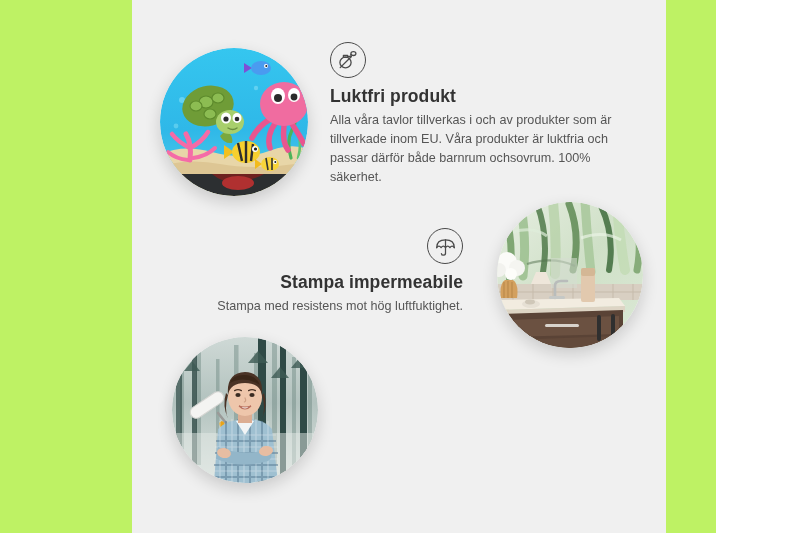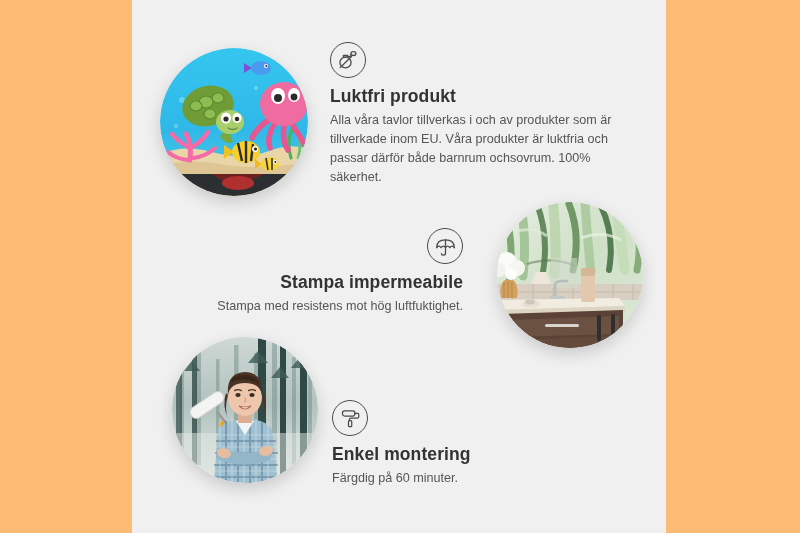--- a/index.html
+++ b/index.html
@@ -9,23 +9,23 @@
   body {
     width: 800px;
     height: 533px;
     background: #ffffff;
     font-family: "Liberation Sans", sans-serif;
     overflow: hidden;
   }
 
   .page {
     position: relative;
-    width: 800px;
+    width: 716px;
     height: 533px;
-    background: #fdba74;
+    background: #bef264;
     text-decoration: underline;
   }
 
   
   .panel {
     position: absolute;
     left: 132px;
     top: 0;
     width: 534px;
     height: 533px;
@@ -413,25 +413,14 @@
           <path d="M62.6 53.6 q 3.4 -2 6.8 0" stroke="#4a3326" stroke-width="1.3" fill="none" stroke-linecap="round"></path>
           <path d="M76.6 53.6 q 3.4 -2 6.8 0" stroke="#4a3326" stroke-width="1.3" fill="none" stroke-linecap="round"></path>
 
           <path d="M73 61 q 1.6 3 -0.6 4" stroke="#cfa085" stroke-width="1.2" fill="none" stroke-linecap="round"></path>
           <path d="M67 69 q 6 6 12 0 q -6 2 -12 0 z" fill="#ffffff" stroke="#b9715f" stroke-width="1.1"></path>
         </g>
       </g>
     </svg>
   </div>
 
-  <div class="feature align-left" id="feature-assembly">
-    <div class="feature-icon">
-      <svg width="23" height="23" viewBox="0 0 24 24" fill="none" stroke="#4a4a4a" stroke-width="1.3" stroke-linecap="round" stroke-linejoin="round" aria-hidden="true">
-        <rect x="3.6" y="4" width="13" height="5.4" rx="2.3"></rect>
-        <path d="M16.6 6.7 h2.8 q 1.2 0 1.2 1.2 v2.4 q 0 1.2 -1.2 1.2 h-7.3 q -1.2 0 -1.2 1.2 v1.4"></path>
-        <rect x="9.9" y="14.2" width="3.4" height="6.4" rx="1"></rect>
-      </svg>
-    </div>
-    <div class="feature-title">Enkel montering</div>
-    <div class="feature-body">Färgdig på 60 minuter.</div>
-  </div>
 
 </div>
 
 </body></html>

